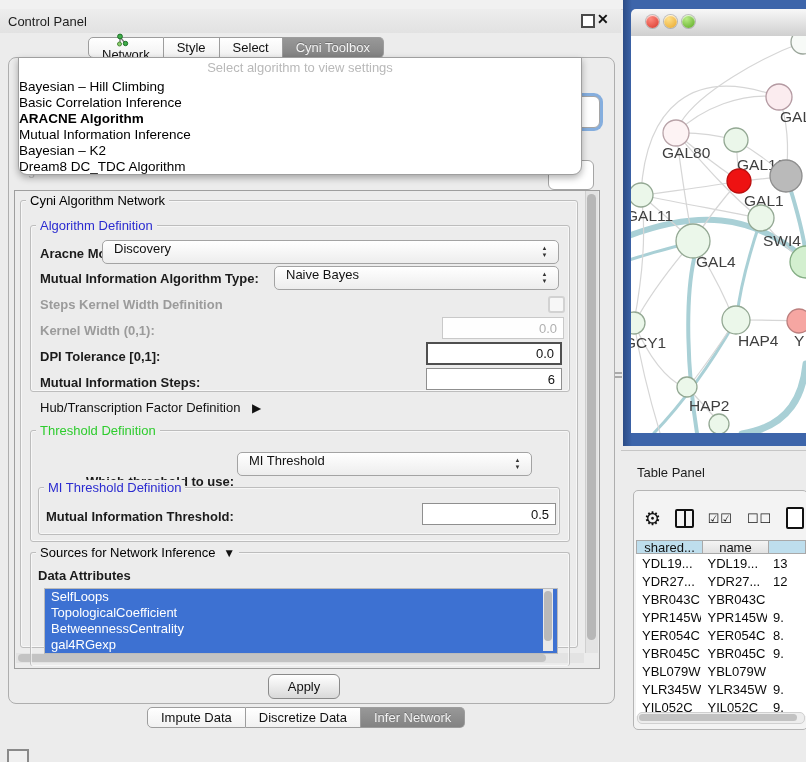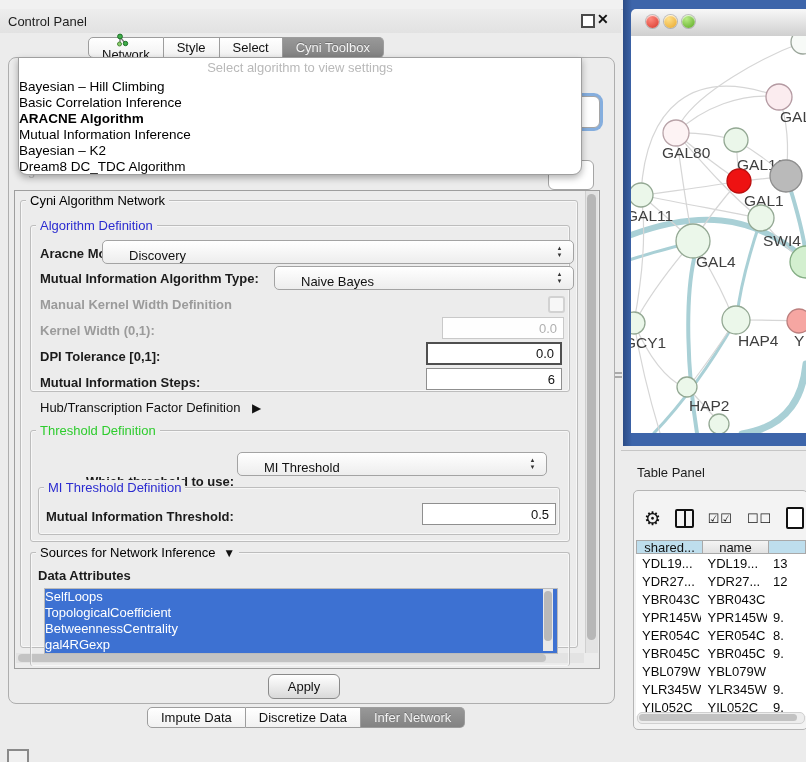--- a/index.html
+++ b/index.html
@@ -44,32 +44,32 @@
             border:1px solid #9e9e9e;overflow:hidden;}
   #vscroll{right:15px;top:191px;width:12px;height:462px;background:#e3e3e3;border-left:1px solid #cfcfcf;}
   #vscroll{left:585px;}
   #vthumb{left:587px;top:194px;width:9px;height:446px;background:#b7b7b7;border-radius:5px;}
   #hscroll{left:16px;top:653px;width:568px;height:10px;background:#e3e3e3;}
   #hthumb{left:18px;top:654px;width:528px;height:8px;background:#c3c3c3;border-radius:4px;}
   .group{border:1px solid #bdbdbd;border-radius:3px;box-shadow:inset 0 0 0 1px rgba(255,255,255,.6);}
   .gtitle{font-size:13px;background:#ececec;padding:0 4px;white-space:nowrap;}
   .blue{color:#2b2bd0;} .green{color:#2ecc2e;}
   .combo{background:linear-gradient(#ffffff,#ededed);border:1px solid #a3a3a3;border-radius:5px;
-         height:22px;font-size:13px;color:#111;display:flex;align-items:flex-end;padding-left:26px;}
+         height:22px;font-size:13px;color:#111;display:flex;align-items:flex-start;padding-left:11px;}
   .spinner{position:absolute;right:9px;top:4px;width:9px;height:14px;font-size:6px;line-height:7px;
            color:#333;text-align:center;}
   .field{background:#fff;border:1px solid #8f8f8f;font-size:13px;color:#111;
          text-align:right;padding:0 6px 0 0;display:flex;align-items:center;justify-content:flex-end;}
   .field.dis{border:1px solid #c9c9c9;color:#b0b0b0;background:#fefefe;}
   .field.strong{border:2px solid #4f4f4f;}
   #kernel-check{left:548px;top:296px;width:13px;height:13px;border:2px solid #d2d2d2;border-radius:3px;background:#f7f7f7;}
   .tri{font-size:12px;color:#111;}
   
   #attr-list{left:44px;top:588px;width:512px;height:64px;background:#fff;border:1px solid #bbb;overflow:hidden;}
-  .attr-item{height:16px;line-height:16px;font-size:13px;background:#3d71d2;color:#fff;}
+  .attr-item{height:16px;line-height:16px;padding-left:6px;font-size:13px;background:#3d71d2;color:#fff;}
   #attr-scroll{left:543px;top:589px;width:10px;height:62px;background:#e8e8e8;}
   #attr-thumb{left:544px;top:591px;width:8px;height:50px;background:#b9b9b9;border-radius:4px;}
   
   #apply-btn{left:268px;top:674px;width:70px;height:23px;border:1px solid #8a8a8a;border-radius:6px;
              background:linear-gradient(#ffffff,#d9d9d9);font-size:13px;color:#111;
              display:flex;align-items:center;justify-content:center;}
   #bottom-tabs{left:147px;top:707px;}
   
   #corner-icon{left:7px;top:749px;width:18px;height:16px;border:2px solid #8a8a8a;background:#f0f0f0;}
   
@@ -177,21 +177,21 @@
     <span>Discovery</span>
     <span class="spinner">▲<br>▼</span>
   </div>
 
   <div class="abs lbl" style="left:40px;top:271px;">Mutual Information Algorithm Type:</div>
   <div class="abs combo" style="left:274px;top:266px;width:272px;">
     <span>Naive Bayes</span>
     <span class="spinner">▲<br>▼</span>
   </div>
 
-  <div class="abs lbl dis" style="left:40px;top:297px;">Manual Kernel Width Definition</div>
+  <div class="abs lbl dis" style="left:40px;top:297px;">Steps Kernel Width Definition</div>
   <div class="abs" id="kernel-check"></div>
 
   <div class="abs lbl dis" style="left:40px;top:323px;">Kernel Width (0,1):</div>
   <div class="abs field dis" style="left:442px;top:317px;width:114px;height:20px;">0.0</div>
 
   <div class="abs lbl" style="left:40px;top:349px;">DPI Tolerance [0,1]:</div>
   <div class="abs field strong" style="left:426px;top:342px;width:126px;height:19px;">0.0</div>
 
   <div class="abs lbl" style="left:40px;top:375px;">Mutual Information Steps:</div>
   <div class="abs field" style="left:426px;top:368px;width:128px;height:20px;">6</div>

